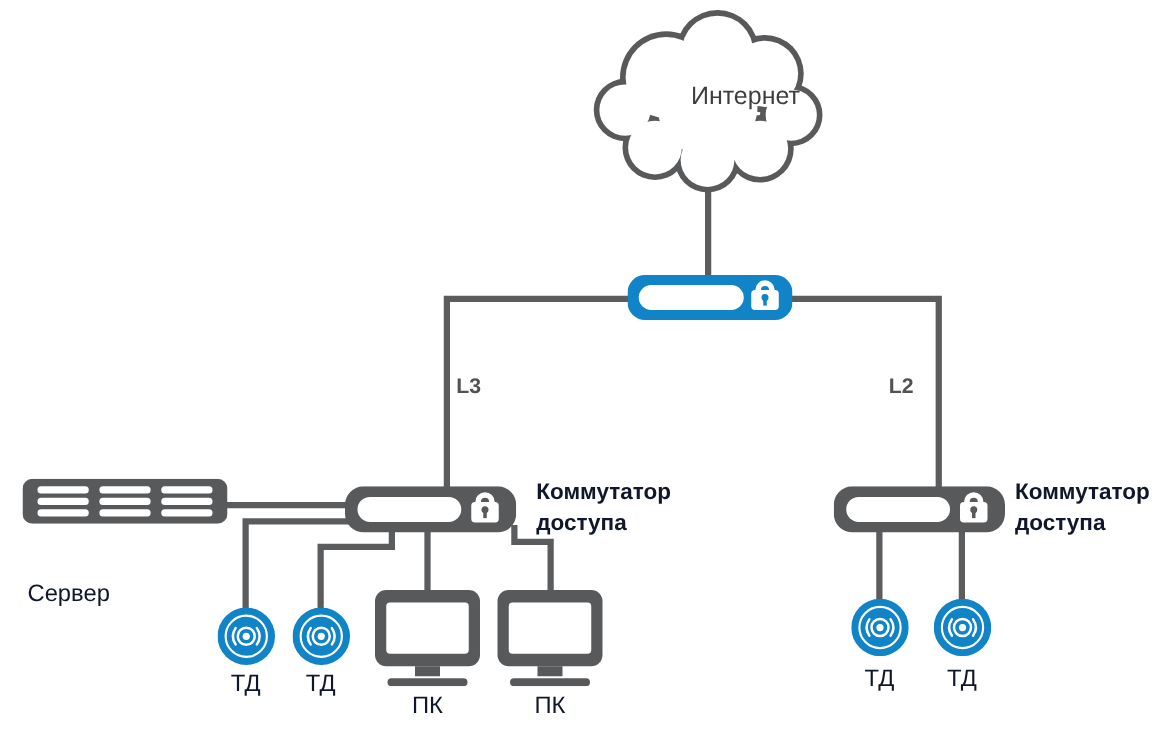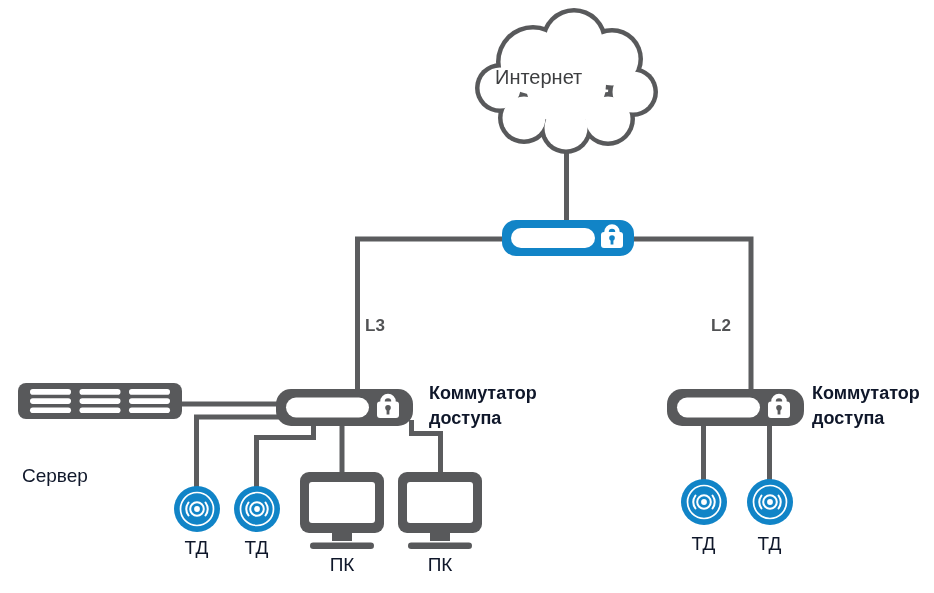--- a/index.html
+++ b/index.html
@@ -5,24 +5,24 @@
   html,body{margin:0;padding:0;background:#fff;}
   #stage{
     position:relative;width:934px;height:593px;background:#ffffff;
     font-family:"Liberation Sans", sans-serif;overflow:hidden;
   }
   #wires{position:absolute;left:0;top:0;}
   .dev{position:absolute;line-height:0;}
   .lbl{
     position:absolute;color:#0f172a;font-size:19px;white-space:nowrap;
   }
-  .lbl.center{text-align:left;}
+  .lbl.center{text-align:right;}
   .cloud-lbl{color:#3d3e40;font-size:20px;width:145px;}
   .wlc-lbl{color:#1286ca;font-weight:bold;font-size:21px;width:340px;letter-spacing:0px;}
-  .link-lbl{font-weight:bold;font-size:17px;color:#515254;margin-top:17px;}
+  .link-lbl{font-weight:bold;font-size:17px;color:#515254;}
   .sw-lbl{font-weight:bold;font-size:18px;line-height:25px;}
   .td-lbl,.pk-lbl{width:50px;text-align:center;}
 </style>
 </head>
 <body>
 
 <div id="stage">
 
   <svg id="wires" width="934" height="593" viewBox="0 0 934 593">
     <g stroke="#5b5c5e" stroke-width="5" fill="none">

